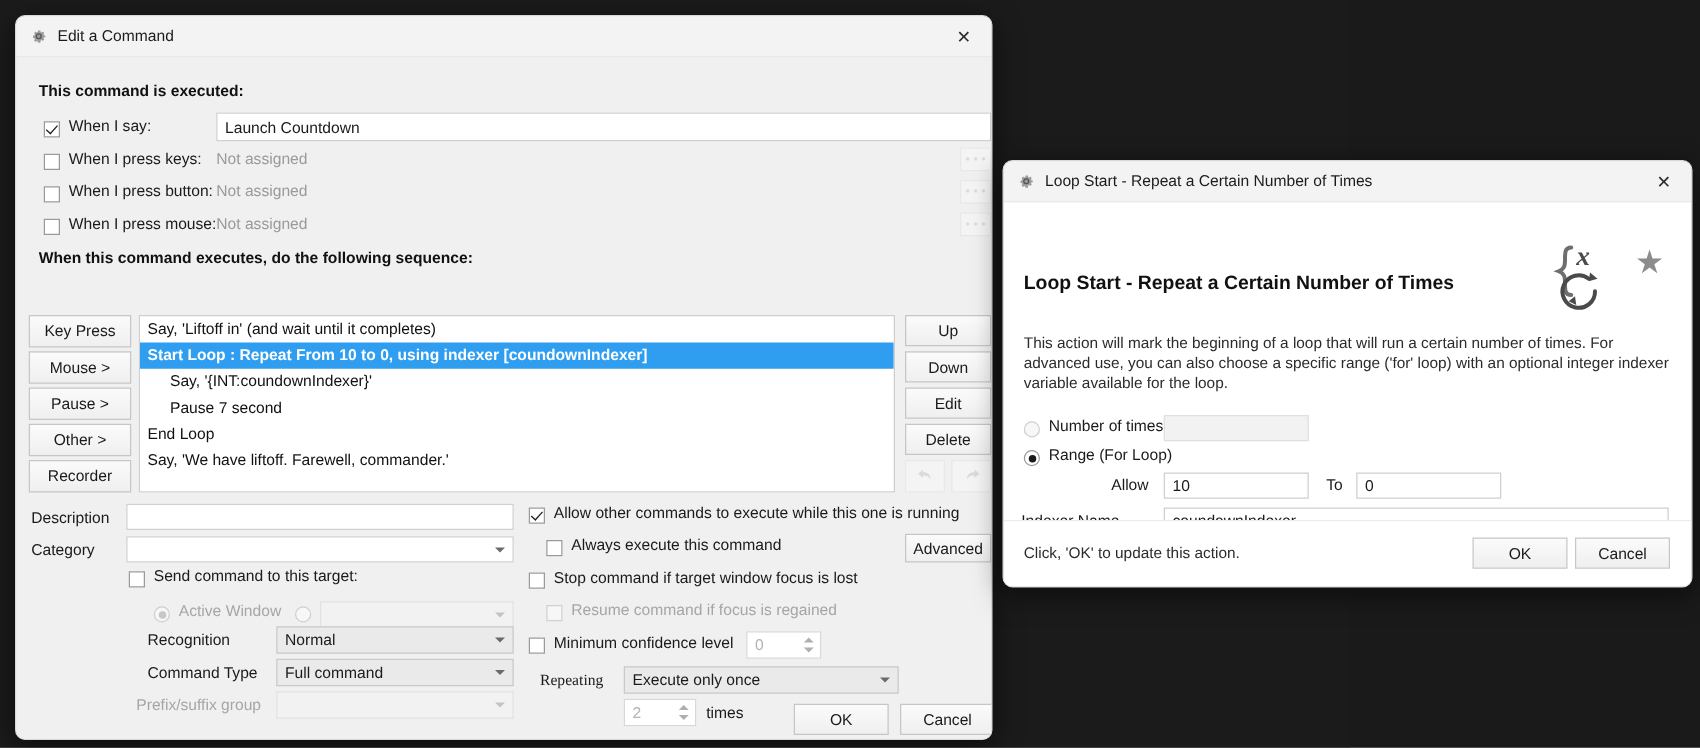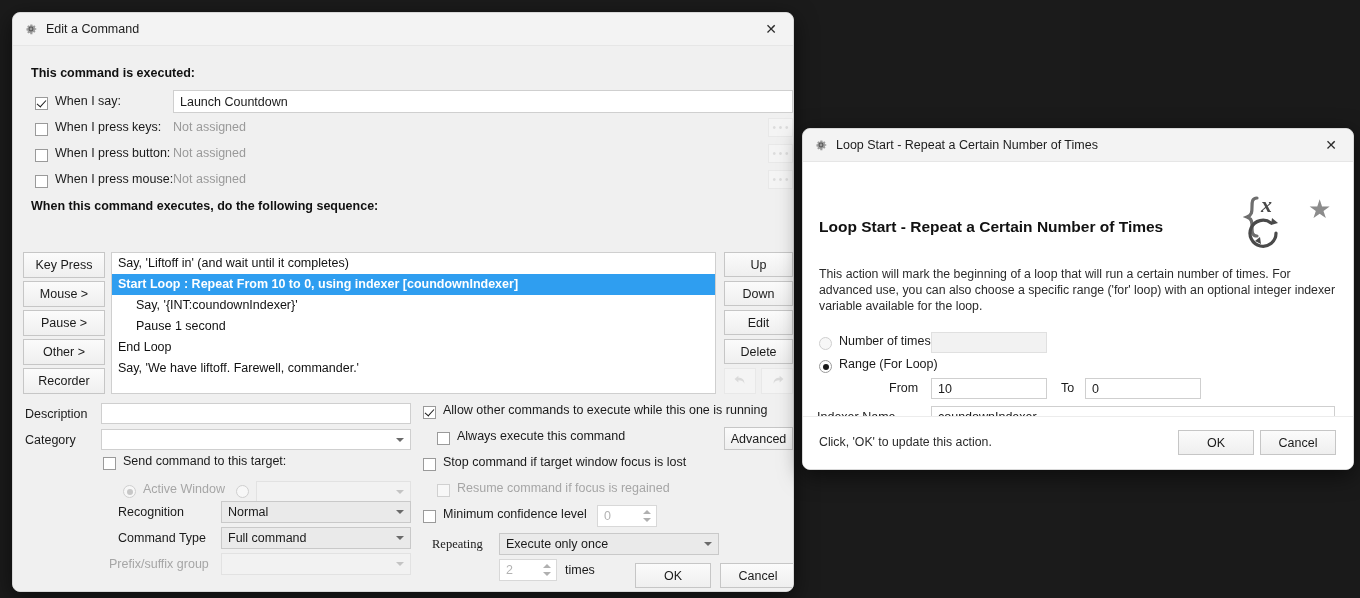--- a/index.html
+++ b/index.html
@@ -327,21 +327,21 @@
       <div class="btn sidebtn" style="left:10px; top:206px; width:82px; height:26px;">Key Press</div>
       <div class="btn sidebtn" style="left:10px; top:235px; width:82px; height:26px;">Mouse &gt;</div>
       <div class="btn sidebtn" style="left:10px; top:264px; width:82px; height:26px;">Pause &gt;</div>
       <div class="btn sidebtn" style="left:10px; top:293px; width:82px; height:26px;">Other &gt;</div>
       <div class="btn sidebtn" style="left:10px; top:322px; width:82px; height:26px;">Recorder</div>
 
       <div class="listbox" style="left:98px; top:206px; width:605px; height:142px;">
         <div class="litem">Say, 'Liftoff in'  (and wait until it completes)</div>
         <div class="litem sel">Start Loop : Repeat From 10 to 0, using indexer [coundownIndexer]</div>
         <div class="litem indent">Say, '{INT:coundownIndexer}'</div>
-        <div class="litem indent">Pause 1 second</div>
+        <div class="litem indent">Pause 7 second</div>
         <div class="litem bold">End Loop</div>
         <div class="litem">Say, 'We have liftoff. Farewell, commander.'</div>
       </div>
 
       <div class="btn" style="left:711px; top:206px; width:69px; height:25px;">Up</div>
       <div class="btn" style="left:711px; top:235px; width:69px; height:25px;">Down</div>
       <div class="btn" style="left:711px; top:264px; width:69px; height:25px;">Edit</div>
       <div class="btn" style="left:711px; top:293px; width:69px; height:25px;">Delete</div>
 
       <div class="btn faint" style="left:711px; top:322px; width:32px; height:26px;">
@@ -464,21 +464,21 @@
 
       <div class="loop-desc" style="left:16px; top:104px; width:518px;">This action will mark the beginning of a loop that will run a certain number of times.  For advanced use, you can also choose a specific range ('for' loop) with an optional integer indexer variable available for the loop.</div>
 
       <div class="rb disabled" style="left:16px; top:175px;"></div>
       <div class="lbl" style="left:36px; top:172px;">Number of times</div>
       <div class="tin disabled" style="left:128px; top:170px; width:116px; height:21px;"></div>
 
       <div class="rb sel" style="left:16px; top:198px;"></div>
       <div class="lbl" style="left:36px; top:195px;">Range (For Loop)</div>
 
-      <div class="lbl" style="left:86px; top:219px;">From</div>
+      <div class="lbl" style="left:86px; top:219px;">Allow</div>
       <div class="tin" style="left:128px; top:216px; width:116px; height:21px;">10</div>
       <div class="lbl" style="left:258px; top:219px;">To</div>
       <div class="tin" style="left:282px; top:216px; width:116px; height:21px;">0</div>
 
       <div class="lbl" style="left:14px; top:248px;">Indexer Name</div>
       <div class="tin" style="left:128px; top:244px; width:404px; height:21px;">coundownIndexer</div>
     </div>
 
     <div class="footer">
       <div class="loop-hint" style="left:16px; top:18px;">Click, 'OK' to update this action.</div>

